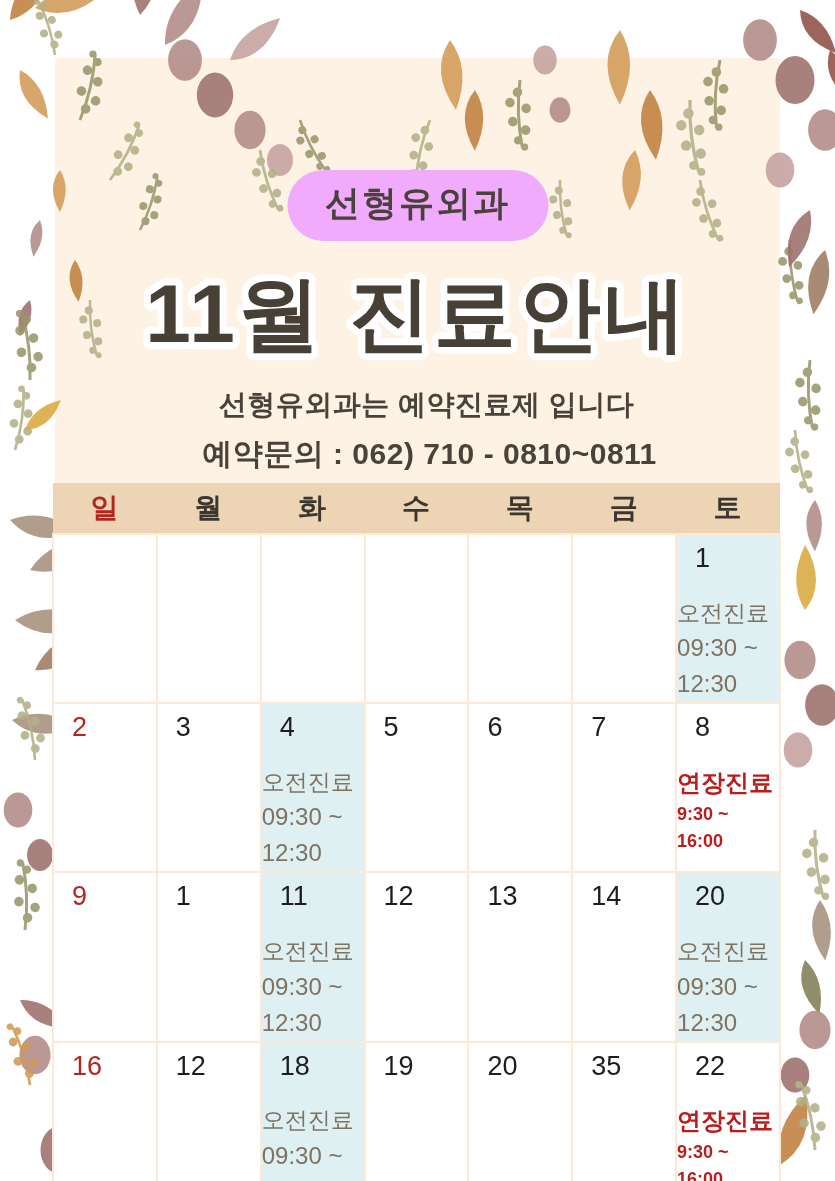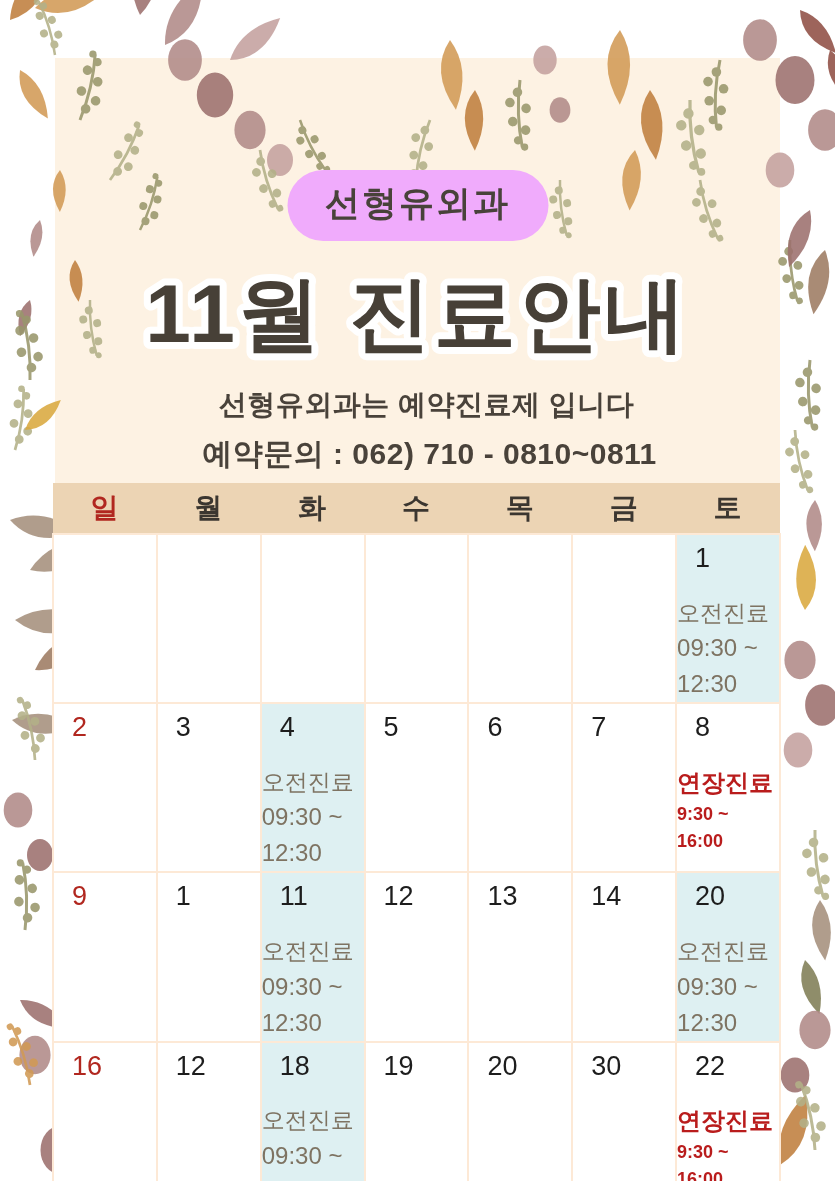--- a/index.html
+++ b/index.html
@@ -311,21 +311,21 @@
                 <div class="time">09:30 ~ 12:30</div>
               </div>
             </td>
             <td>
               <span class="date">19</span>
             </td>
             <td>
               <span class="date">20</span>
             </td>
             <td>
-              <span class="date">30</span>
+              <span class="date">35</span>
             </td>
             <td class="ext">
               <span class="date">22</span>
               <div class="note">
                 <div>연장진료</div>
                 <div class="time">9:30 ~ 16:00</div>
               </div>
             </td>
           </tr>
           <tr>

